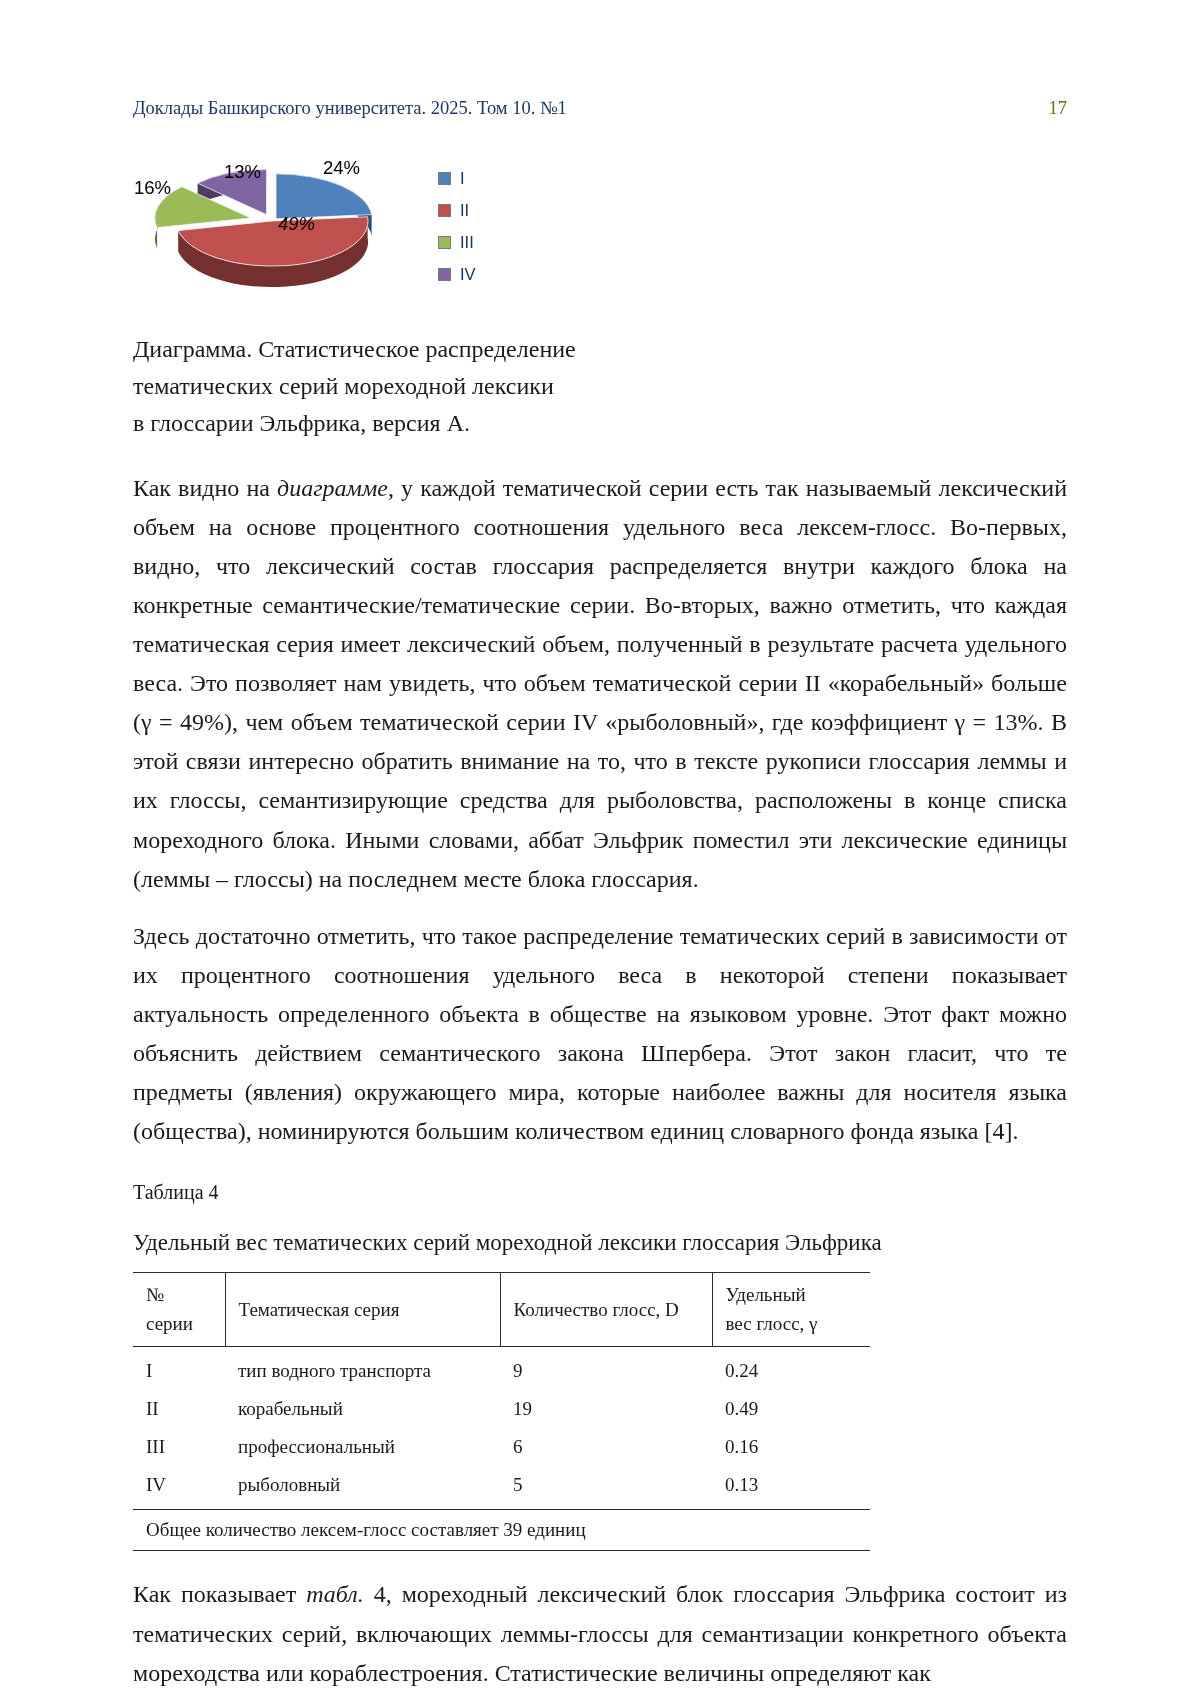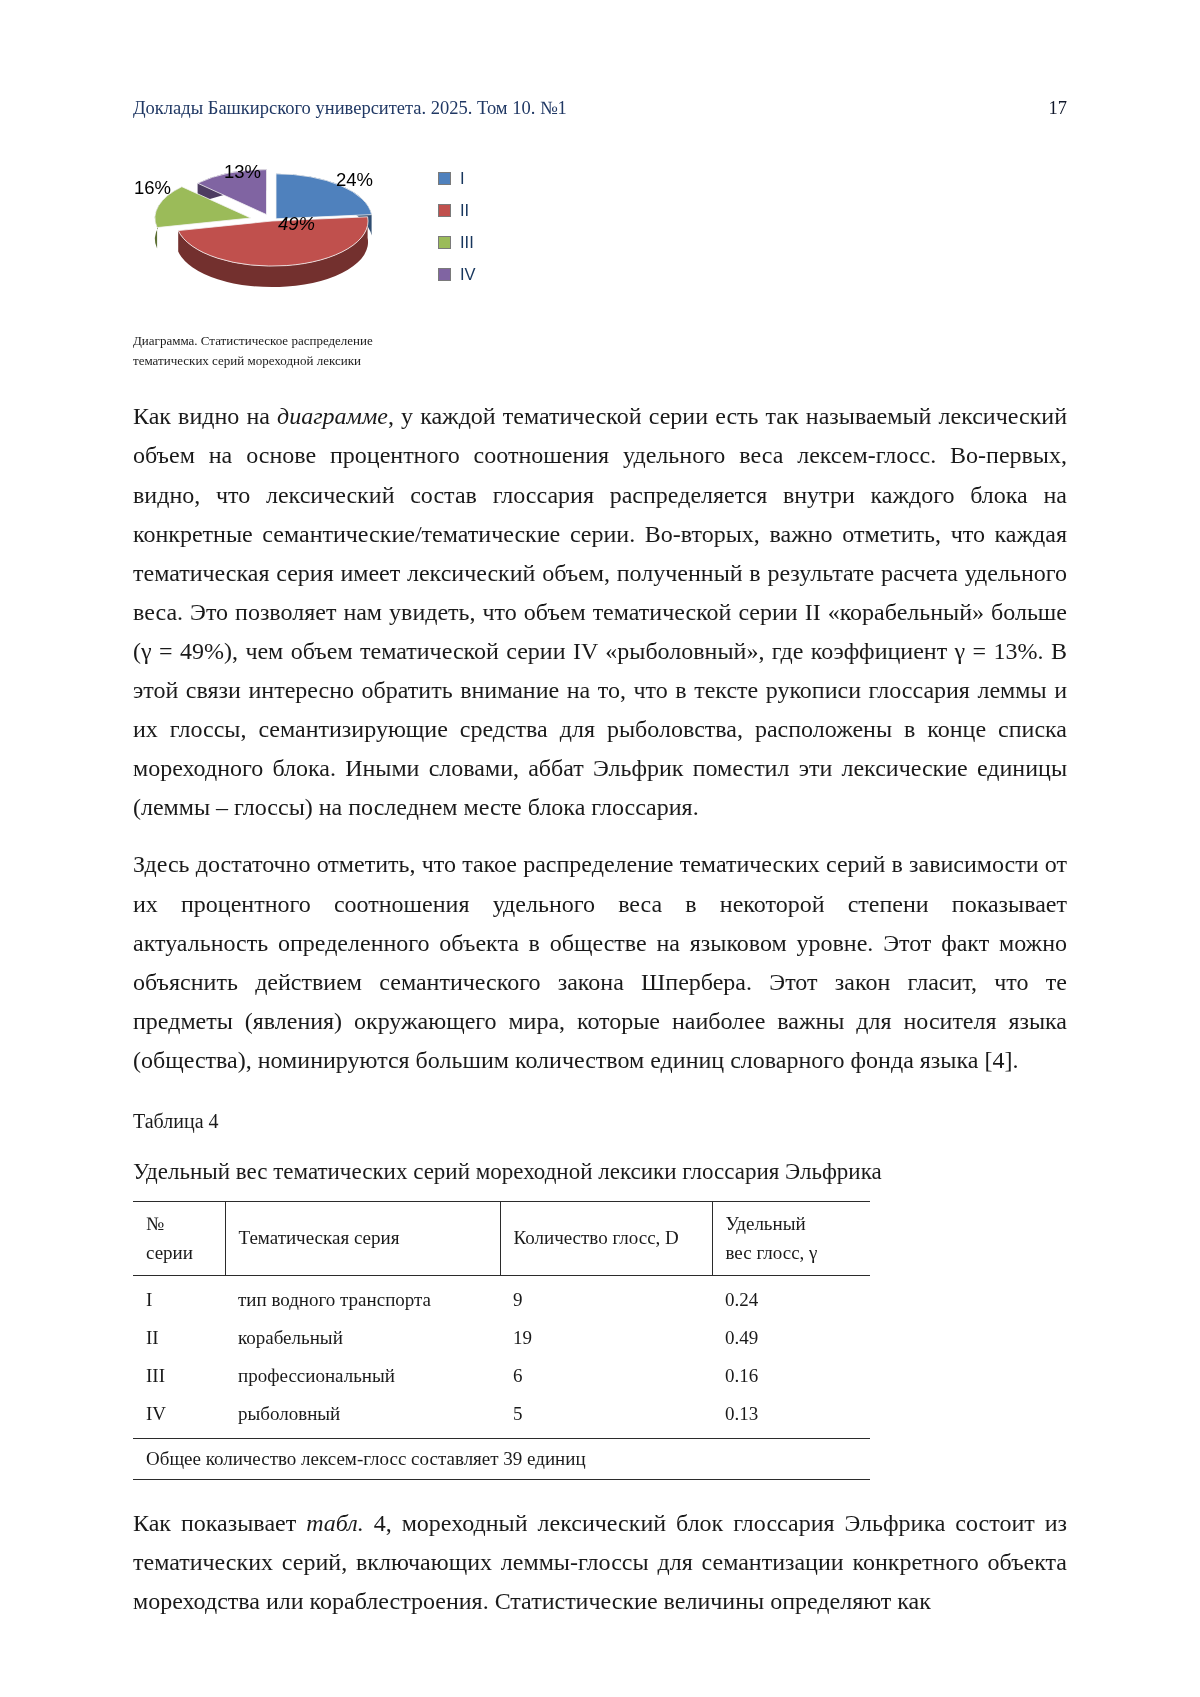--- a/index.html
+++ b/index.html
@@ -6,38 +6,38 @@
   body{
     width:1200px;height:1697px;overflow:hidden;
     font-family:"Liberation Serif","DejaVu Serif",serif;
     color:#1a1a1a;
   }
   .page{position:relative;box-sizing:border-box;width:1200px;height:1665px;padding:98px 133px 0 133px;}
 
   
   .page-header{display:flex;justify-content:space-between;align-items:baseline;
     font-size:18.5px;color:#203864;margin-bottom:26px;}
-  .page-number{color:#0f172a;}
+  .page-number{color:#4d7c0f;}
 
   
   .chart-figure{position:relative;width:390px;height:172px;margin-left:-13px;margin-bottom:14px;}
   .chart-figure svg{position:absolute;left:0;top:0;}
   .pct-label{position:absolute;font-family:"Liberation Sans","DejaVu Sans",sans-serif;
     font-size:18.5px;color:#000;white-space:nowrap;}
   .pct-13{left:104px;top:16px;}
-  .pct-24{left:216px;top:12px;margin-top:12px;}
+  .pct-24{left:203px;top:12px;}
   .pct-16{left:14px;top:32px;}
   .pct-49{left:158px;top:68px;font-style:italic;}
   .legend{position:absolute;left:318px;top:24px;display:flex;flex-direction:column;gap:13px;}
   .legend-item{display:flex;align-items:center;gap:9px;}
   .swatch{width:13px;height:13px;display:inline-block;border:1px solid #7a7a7a;box-sizing:border-box;}
   .legend-label{font-family:"Liberation Sans","DejaVu Sans",sans-serif;font-size:16.5px;color:#17365d;}
 
   
-  .figure-caption{font-size:13px;line-height:1.55;margin:0 0 26px 0;}
+  .figure-caption{font-size:24px;line-height:1.55;margin:0 0 26px 0;}
 
   
   .para{font-size:24px;line-height:1.63;text-align:justify;margin:0 0 18px 0;}
   .para:last-child{margin-bottom:0;}
   .para em{font-style:italic;}
   .para-2{margin-bottom:24px;}
 
   
   .table-label{font-size:20px;margin:30px 0 0 0;}
   .table-caption{font-size:23px;margin:26px 0 16px 0;}
@@ -102,20 +102,21 @@
         <div class="legend-item">
           <span class="swatch" style="background: rgb(128, 100, 162);"></span>
           <span class="legend-label">IV</span>
         </div>
       </div>
   </div>
 
   <div class="figure-caption">
     <div>Диаграмма. Статистическое распределение</div>
     <div>тематических серий мореходной лексики</div>
+    <div>в глоссарии Эльфрика, версия А.</div>
   </div>
 
   <p class="para"><span>Как видно на </span><em>диаграмме</em><span>, у каждой тематической серии есть так называемый лексический объем на основе процентного соотношения удельного веса лексем-глосс. Во-первых, видно, что лексический состав глоссария распределяется внутри каждого блока на конкретные семантические/тематические серии. Во-вторых, важно отметить, что каждая тематическая серия имеет лексический объем, полученный в результате расчета удельного веса. Это позволяет нам увидеть, что объем тематической серии II «корабельный» больше (γ = 49%), чем объем тематической серии IV «рыболовный», где коэффициент γ = 13%. В этой связи интересно обратить внимание на то, что в тексте рукописи глоссария леммы и их глоссы, семантизирующие средства для рыболовства, расположены в конце списка мореходного блока. Иными словами, аббат Эльфрик поместил эти лексические единицы (леммы – глоссы) на последнем месте блока глоссария.</span></p>
 
   <p class="para para-2">Здесь достаточно отметить, что такое распределение тематических серий в зависимости от их процентного соотношения удельного веса в некоторой степени показывает актуальность определенного объекта в обществе на языковом уровне. Этот факт можно объяснить действием семантического закона Шпербера. Этот закон гласит, что те предметы (явления) окружающего мира, которые наиболее важны для носителя языка (общества), номинируются большим количеством единиц словарного фонда языка [4].</p>
 
   <p class="table-label">Таблица 4</p>
 
   <p class="table-caption">Удельный вес тематических серий мореходной лексики глоссария Эльфрика</p>
 

